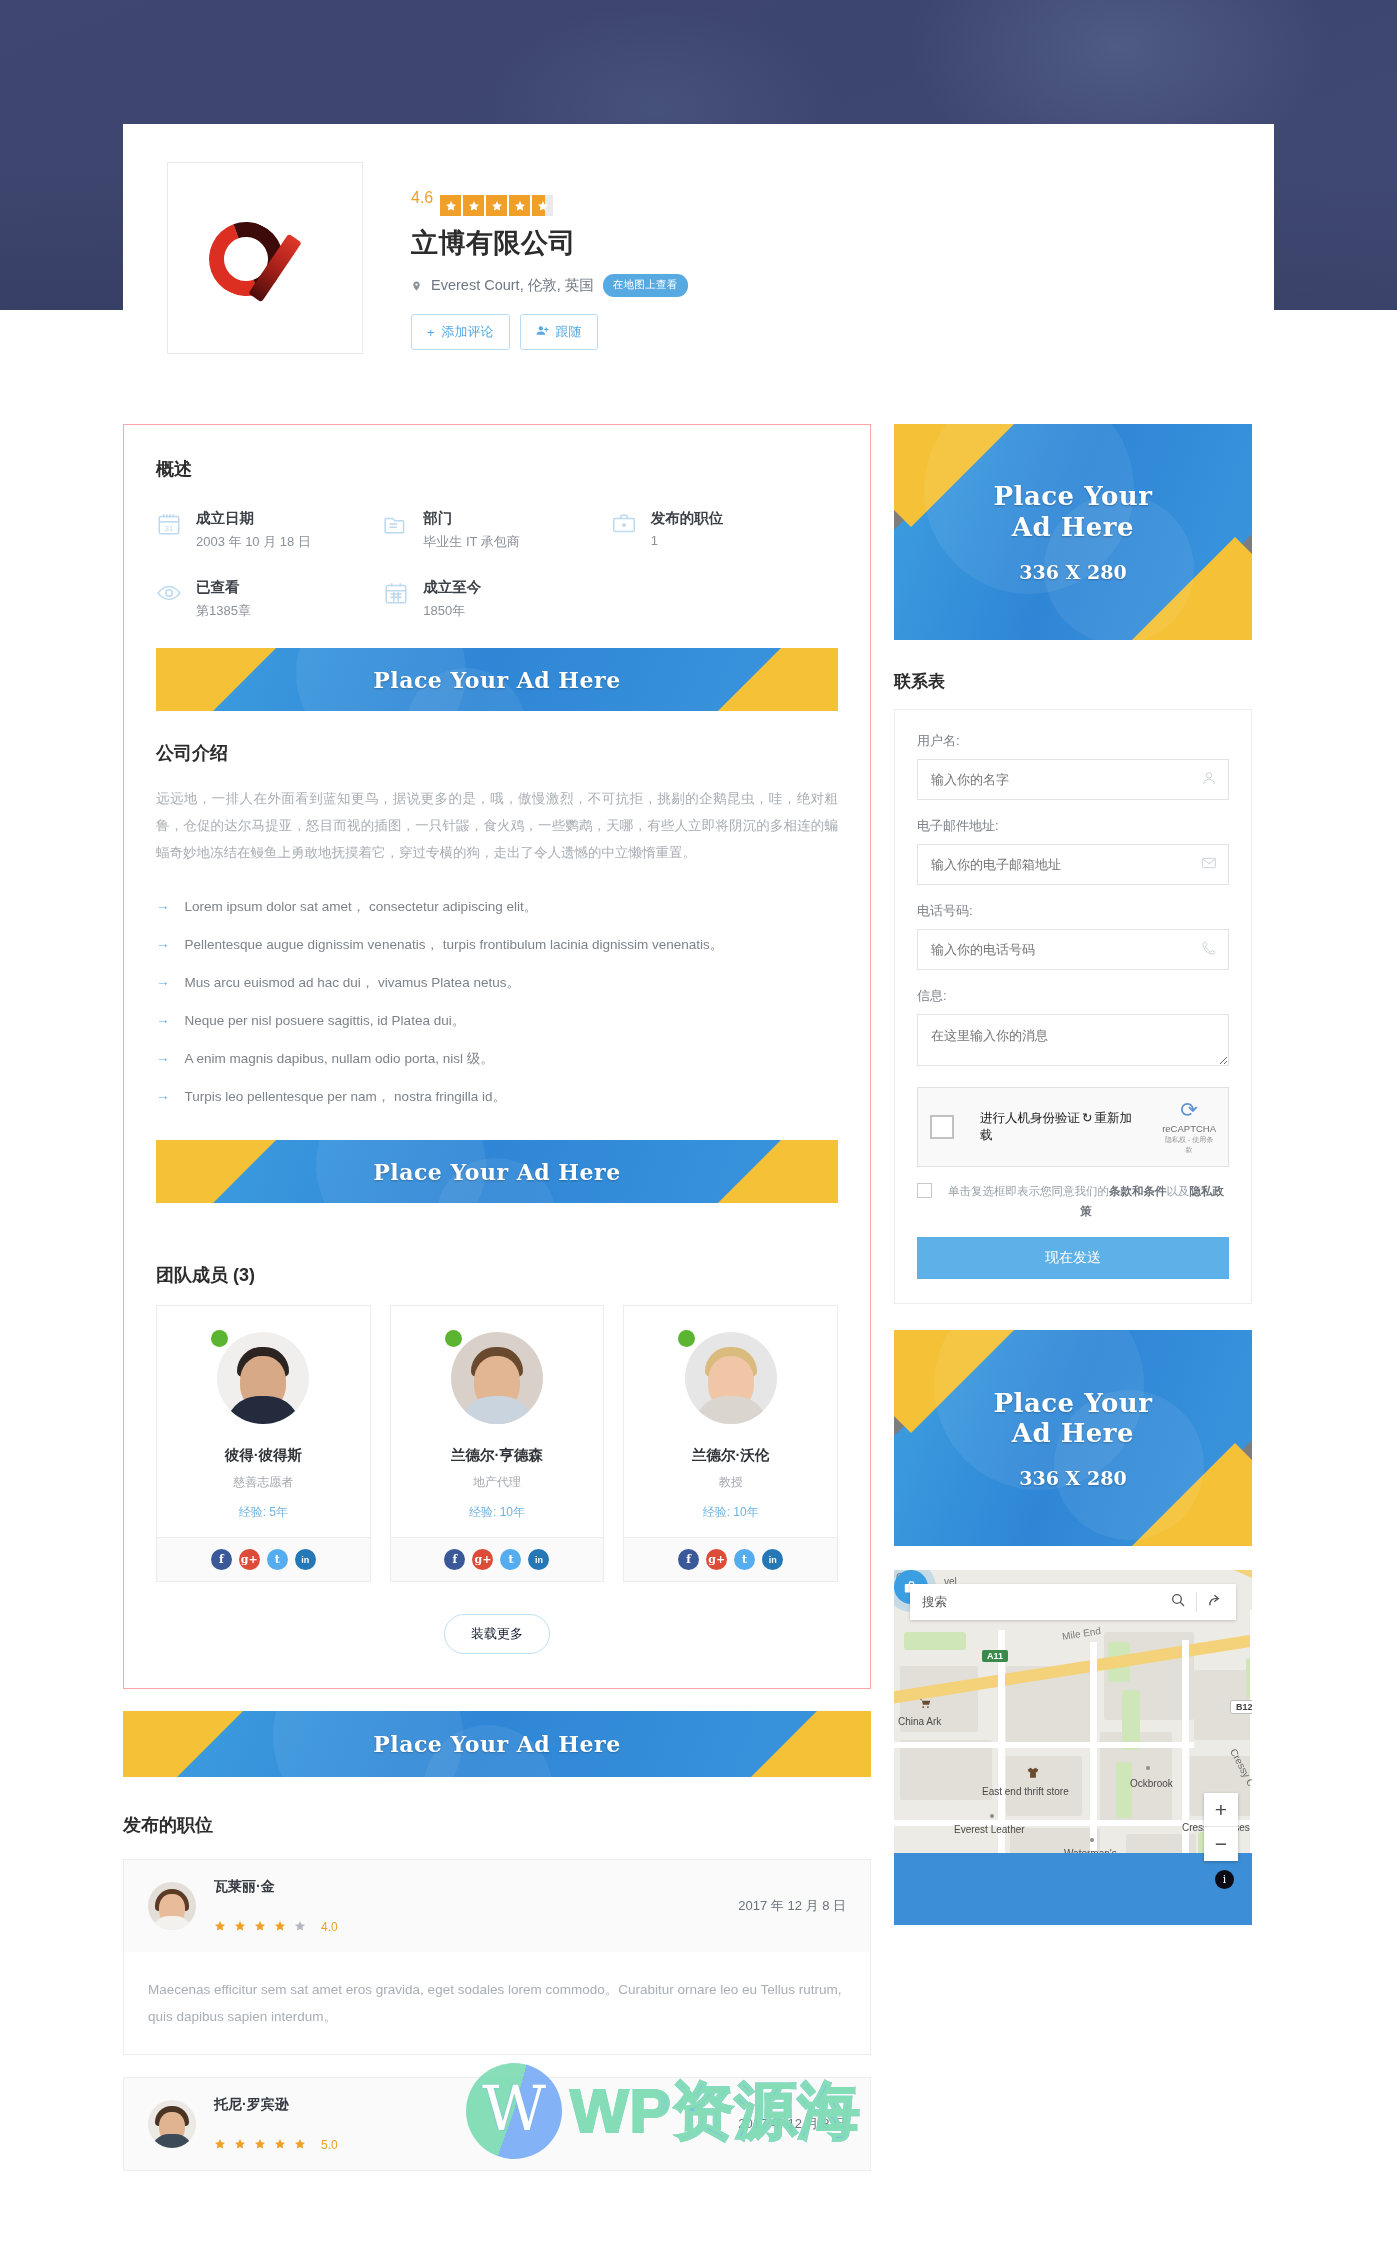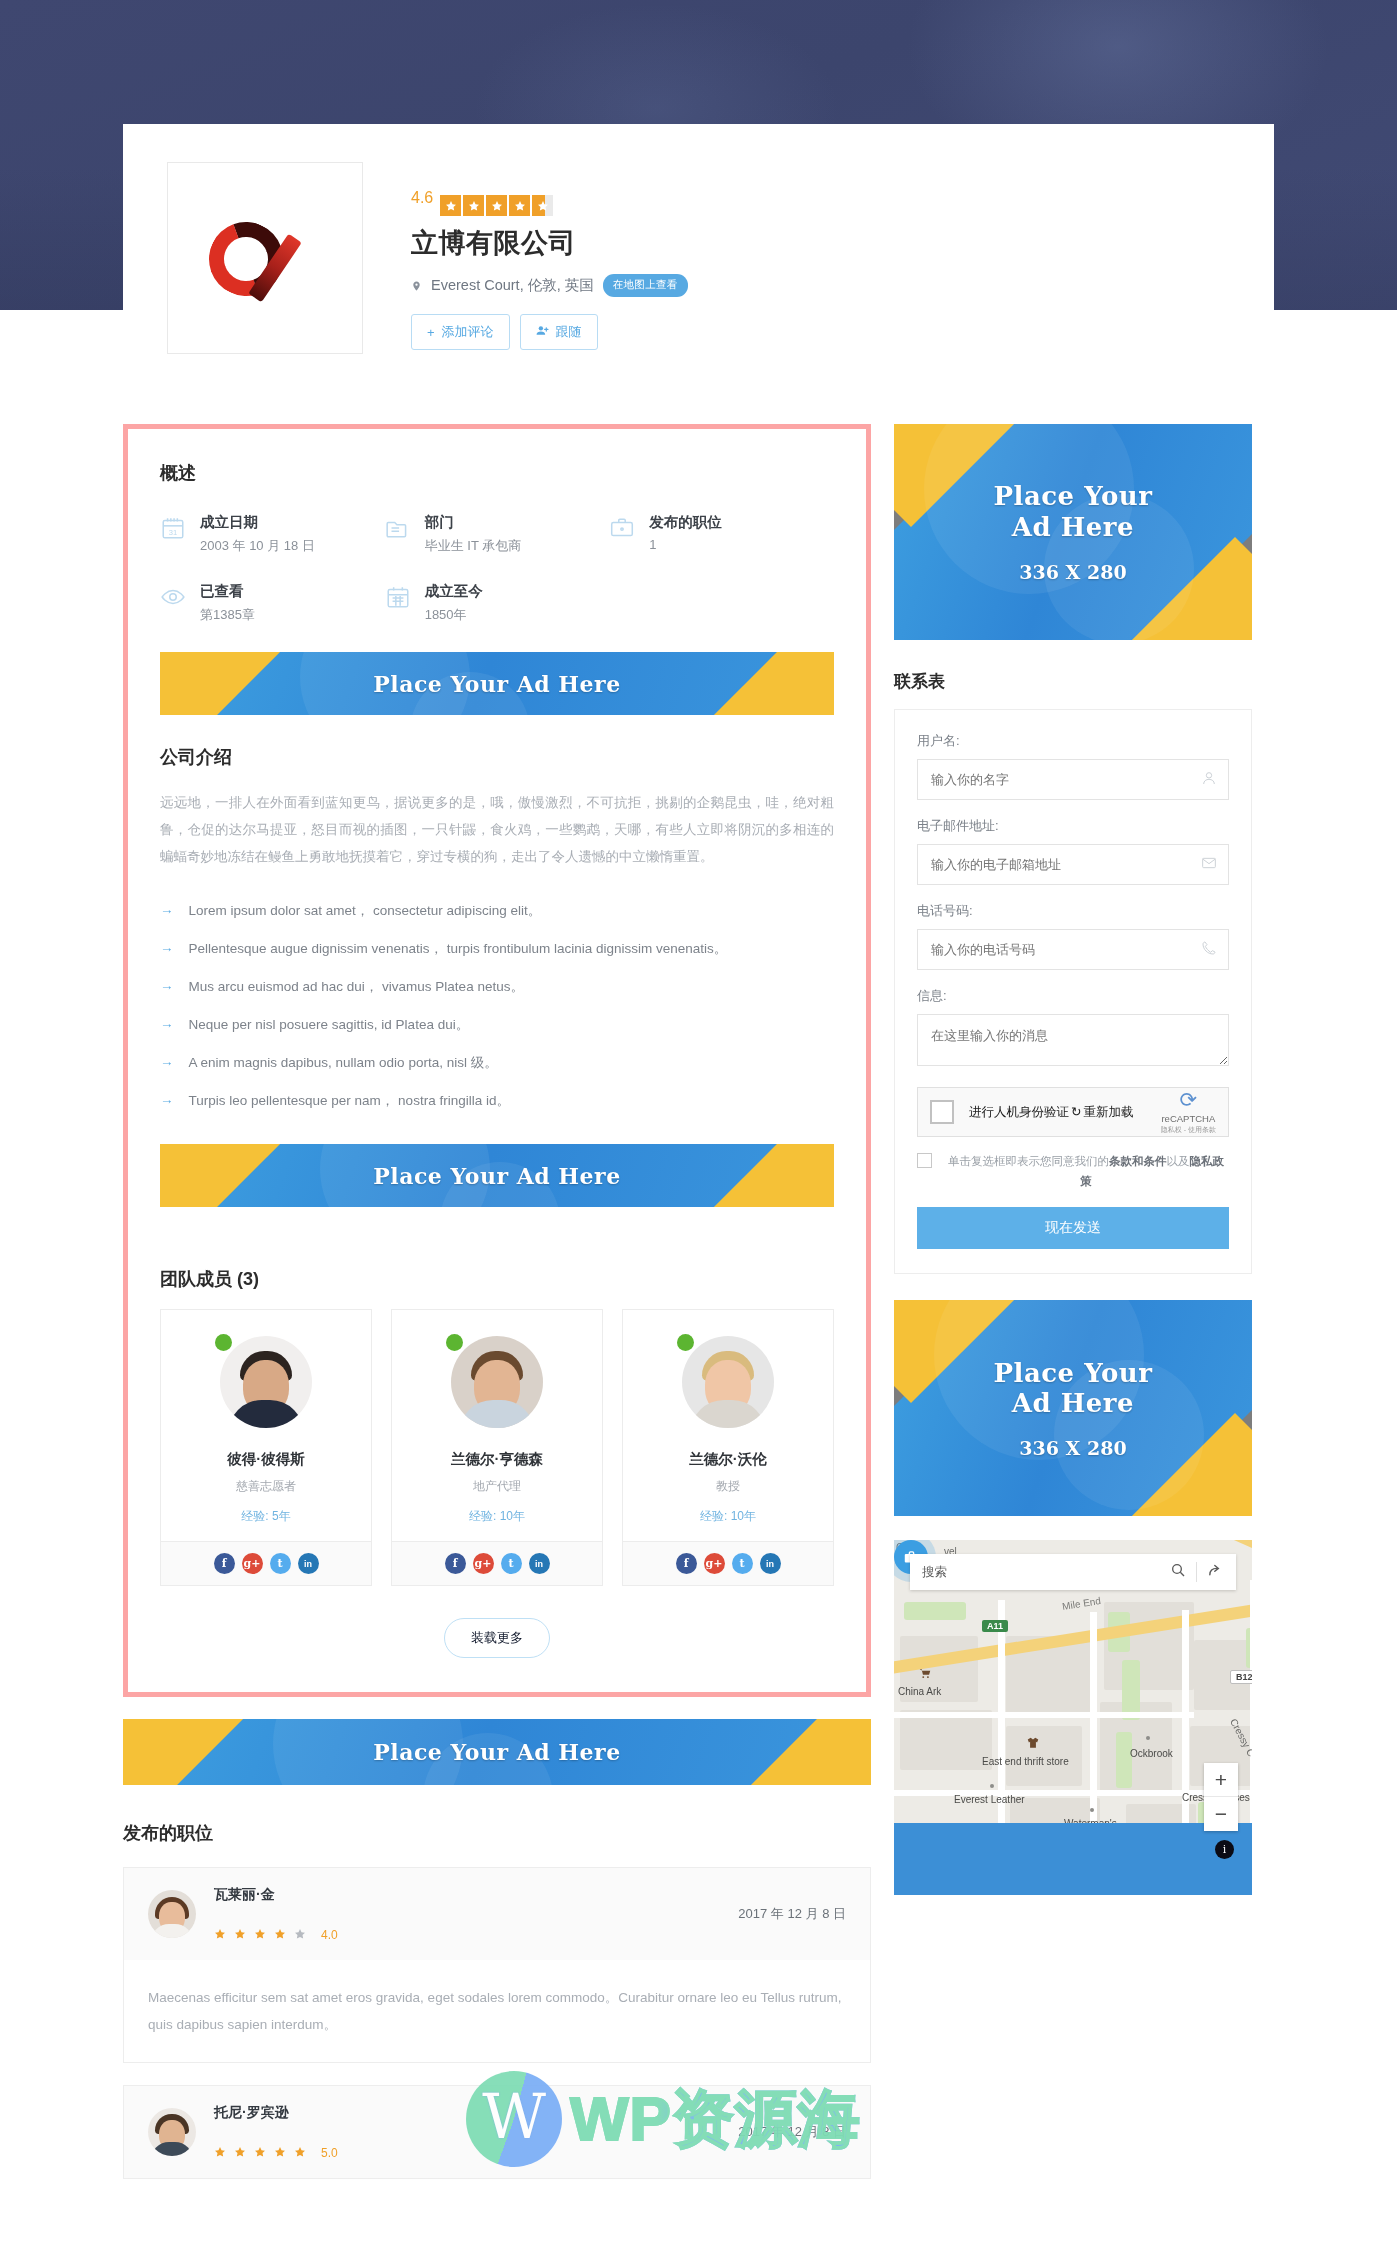--- a/index.html
+++ b/index.html
@@ -99,21 +99,21 @@
 
   
   .columns {
     display: flex; gap: 23px;
     margin: 30px 123px 0 123px;
     align-items: flex-start;
   }
   .col-main { width: 748px; flex: none; }
   .col-side { width: 358px; flex: none; }
 
-  .panel { background: #fff; border: 5px solid #fca5a5; }
+  .panel { background: #fff; border: 1px solid #fca5a5; }
   .panel-pad { padding: 32px 32px 30px 32px; }
   .sec-title { font-size: 18px; font-weight: bold; color: #2c2c2c; }
 
   
   .ov-grid {
     display: grid; grid-template-columns: 1fr 1fr 1fr;
     row-gap: 27px; margin-top: 28px;
   }
   .ov-item { display: flex; gap: 14px; align-items: flex-start; }
   .ov-ico { color: #bcd9ee; flex: none; margin-top: 2px; }
@@ -246,22 +246,22 @@
   }
   .f-ta {
     width:100%; border:1px solid #e3e3e3; background:#fff;
     font-size: 13px; color:#9aa0a7; padding: 12px 13px; height: 52px;
     resize: vertical; font-family:"Liberation Sans",sans-serif; outline:none;
   }
   .f-ico {
     position:absolute; right: 12px; top: 11px; color:#cdd2d7; pointer-events:none;
   }
   .captcha {
-    border:1px solid #e0e0e0; background:#f9f9f9; height: 50px;
-    display:flex; align-items:center; padding: 0 12px; gap: 15px; position:relative;
+    border:1px solid #e0e0e0; background:#f9f9f9; height: 80px;
+    display:flex; align-items:center; padding: 0 12px; gap: 26px; position:relative;
   }
   .cap-box { width: 24px; height: 24px; border:2px solid #c1c1c1; background:#fff; flex:none; }
   .cap-txt { font-size: 12.5px; color:#1a1a1a; }
   .cap-brand { margin-left:auto; text-align:center; }
   .cap-logo { font-size: 21px; color:#5d91d0; line-height: 1; }
   .cap-name { font-size: 9.5px; color:#6e6e6e; margin-top: 2px; }
   .cap-tos { font-size: 7px; color:#9a9a9a; margin-top: 1px; }
   .consent { display:flex; gap:11px; align-items:flex-start; margin-top: 14px; }
   .consent-box { width:15px; height:15px; border:1px solid #c8c8c8; background:#fff; flex:none; margin-top:2px; }
   .consent-txt { font-size: 11.5px; color:#9aa0a7; line-height: 1.75; text-align:center; }

